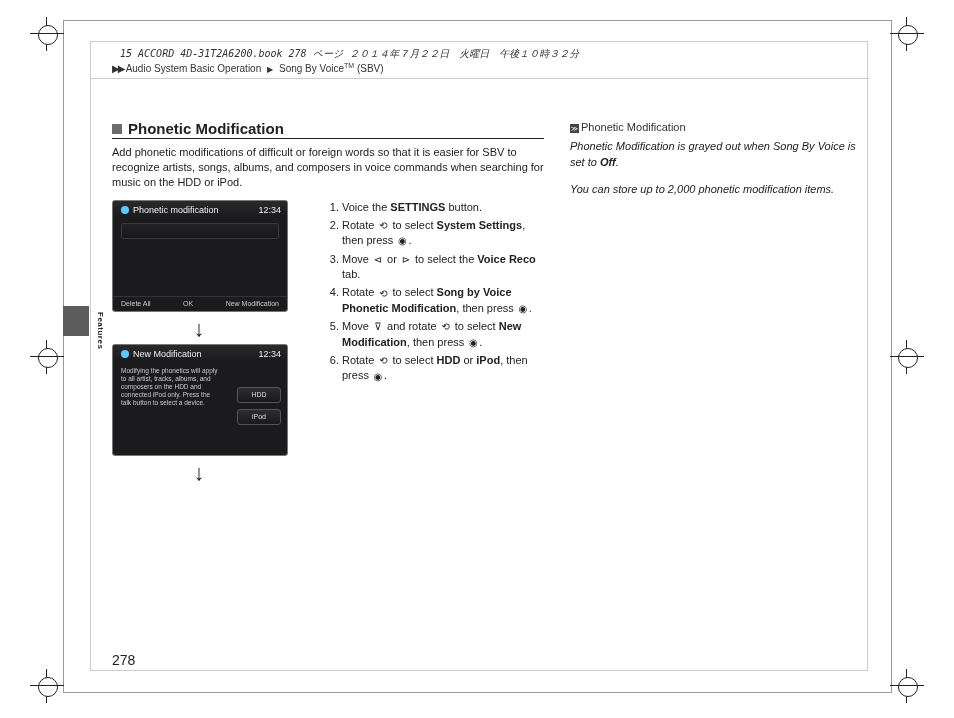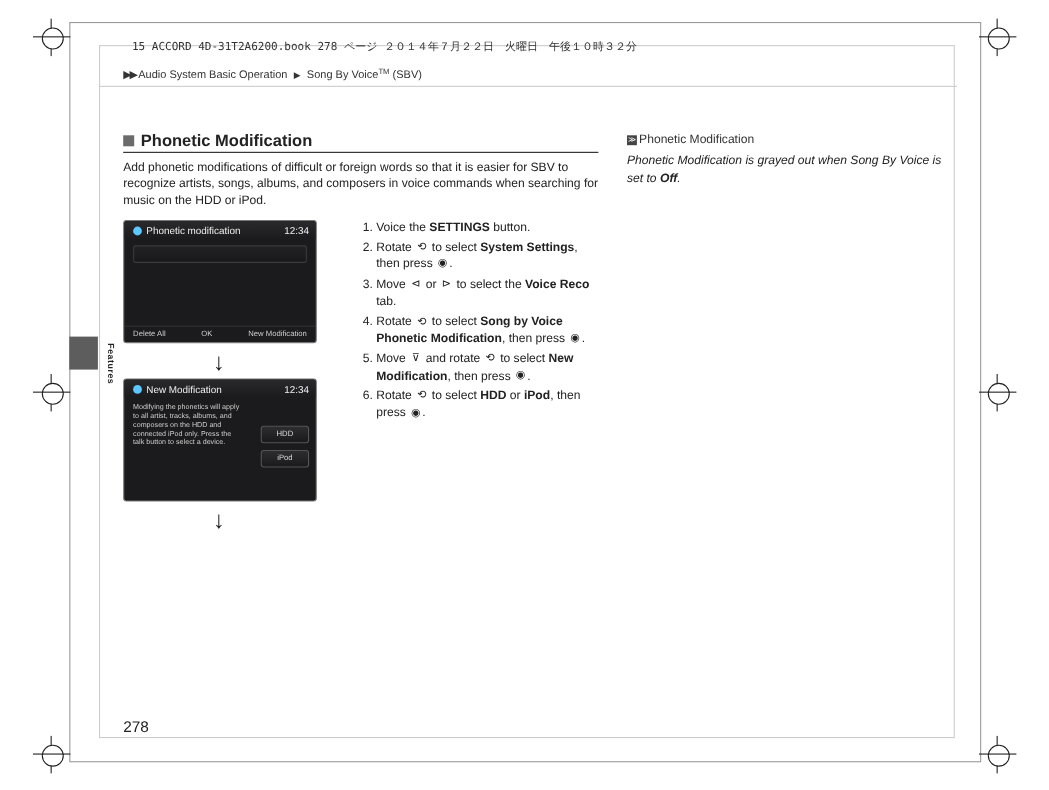--- a/index.html
+++ b/index.html
@@ -24,25 +24,26 @@
   .inner-frame {
     position: absolute;
     left: 26px;
     top: 20px;
     width: 776px;
     height: 628px;
     border: 0.5px solid #ccc;
   }
   .top-meta {
     position: absolute;
-    top: 35px;
+    top: 47px;
     left: 120px;
     font-size: 10px;
     color: #333;
     font-family: monospace, "MS Gothic", sans-serif;
+    font-style: italic;
   }
   .crosshair {
     position: absolute;
     width: 34px;
     height: 34px;
   }
   .crosshair::before, .crosshair::after {
     content: "";
     position: absolute;
     background: #222;
@@ -372,15 +373,16 @@
   </div>
 </div>
 
 <div class="side-col">
   <div class="side-heading">
     <span class="chev">≫</span><span>Phonetic Modification</span>
   </div>
   <p>
     <span>Phonetic Modification is grayed out when Song By Voice is set to </span><b>Off</b><span>.</span>
   </p>
+  <p>You can store up to 2,000 phonetic modification items.</p>
 </div>
 
 <div class="page-number">278</div>
 
 </body></html>

